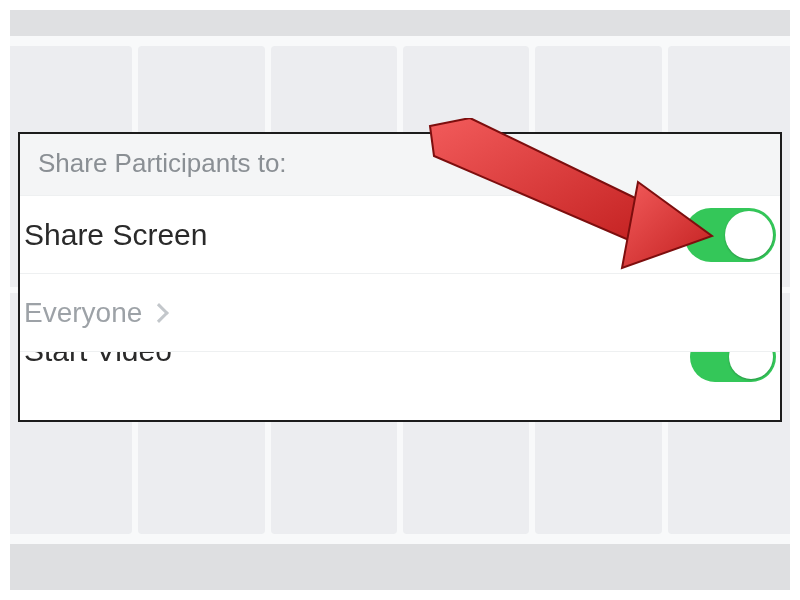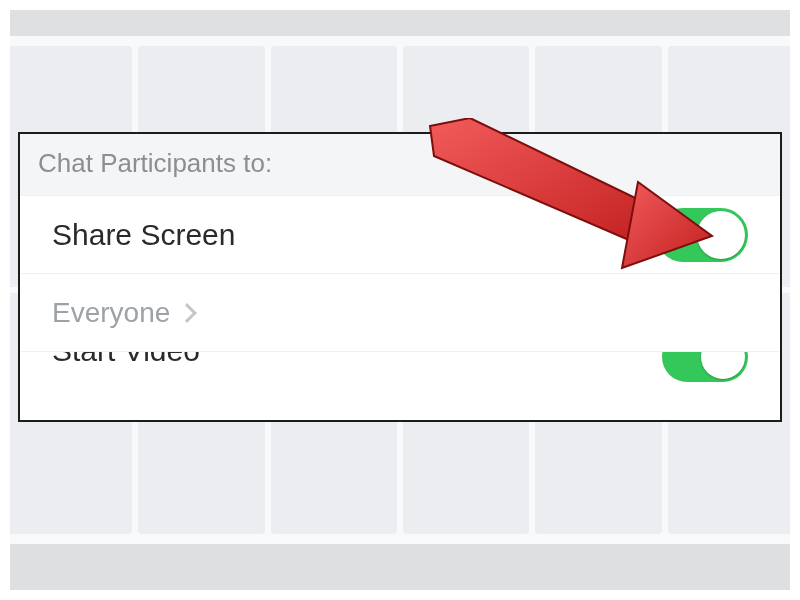--- a/index.html
+++ b/index.html
@@ -53,21 +53,21 @@
   }
   .panel-header {
     background: #f4f5f6;
     padding: 14px 18px 16px 18px;
     font-size: 26px;
     color: #8a8f94;
     font-weight: 400;
   }
   .row {
     display: flex; align-items: center; justify-content: space-between;
-    padding: 0 32px;
+    padding: 0 4px;
     height: 78px;
     border-top: 1px solid #eef0f1;
   }
   .row:first-of-type { border-top: 1px solid #e9ebec; }
   .row-label {
     font-size: 30px;
     color: #2a2a2a;
     font-weight: 400;
   }
   .row-value {
@@ -140,21 +140,21 @@
       <div class="bg-tile"></div>
       <div class="bg-tile"></div>
   </div>
   <div class="bg-bottom"></div>
   <div class="bg-task"></div>
 </div>
 
 <div class="frame"></div>
 
 <div class="panel">
-  <div class="panel-header">Chat Participants to:</div>
+  <div class="panel-header">Share Participants to:</div>
 
   <div class="row">
     <div class="row-label">Share Screen</div>
     <div class="toggle big">
       <div class="knob"></div>
     </div>
   </div>
 
   <div class="row">
     <div class="row-value">

